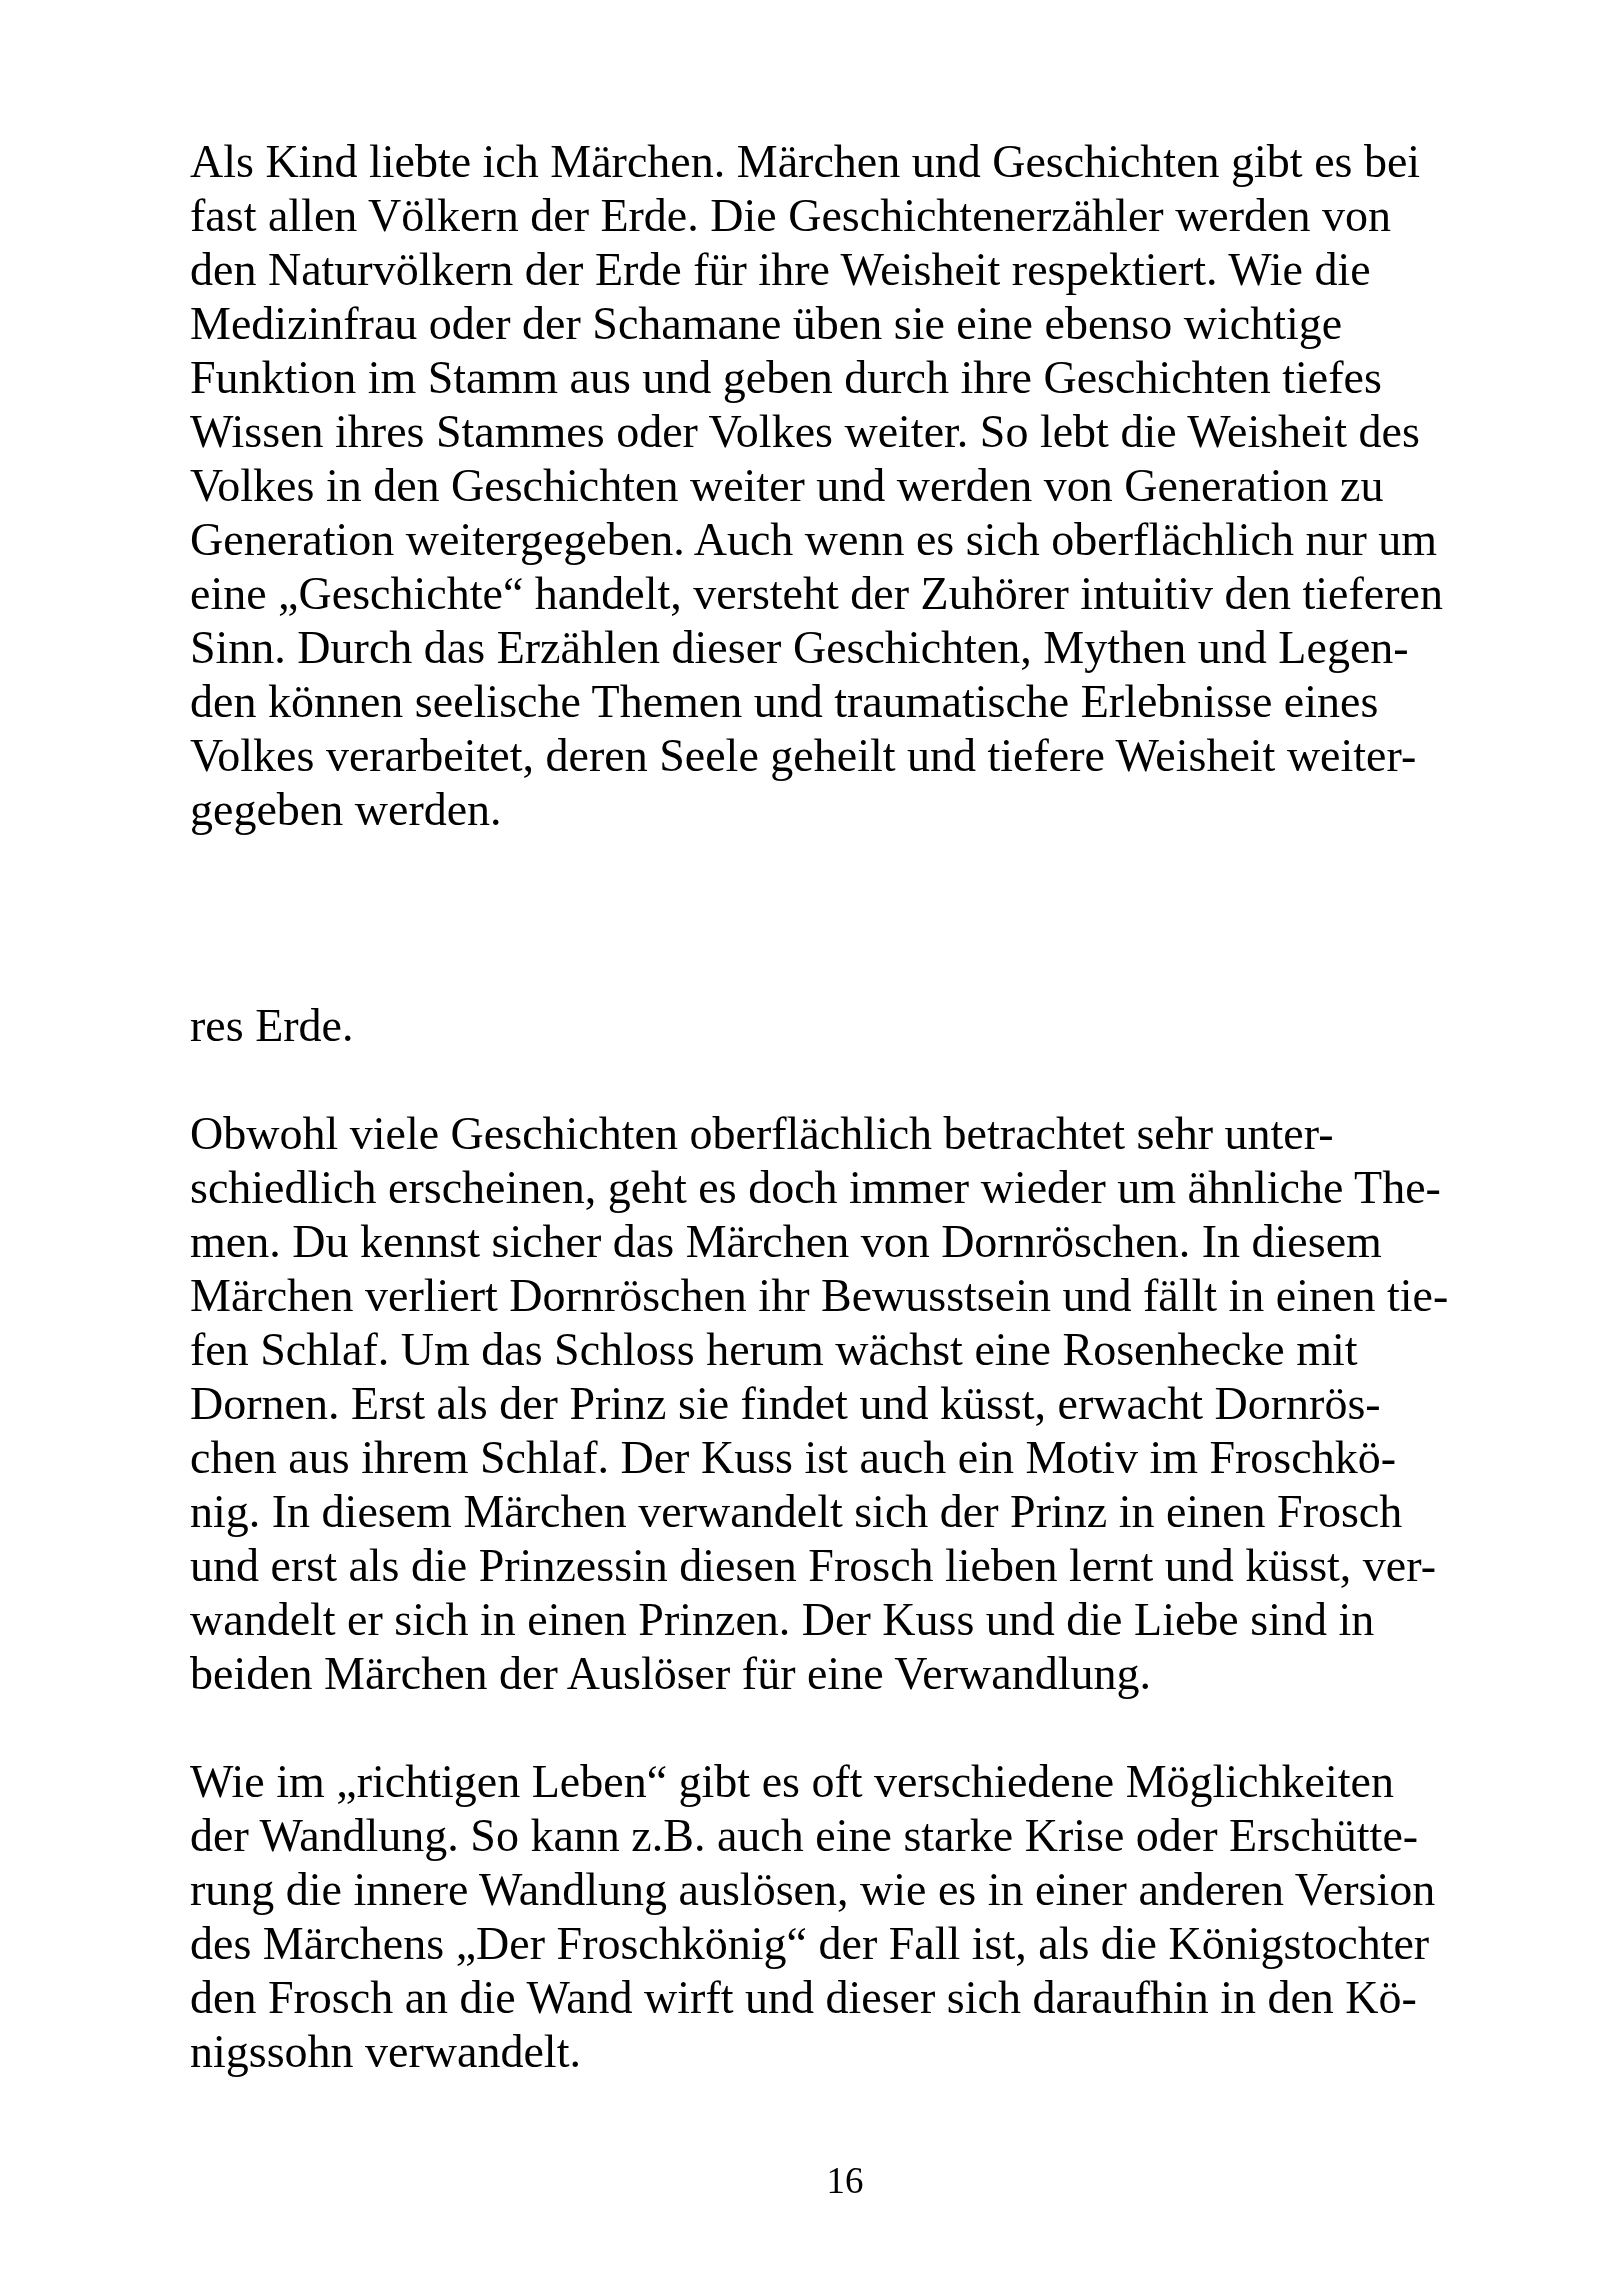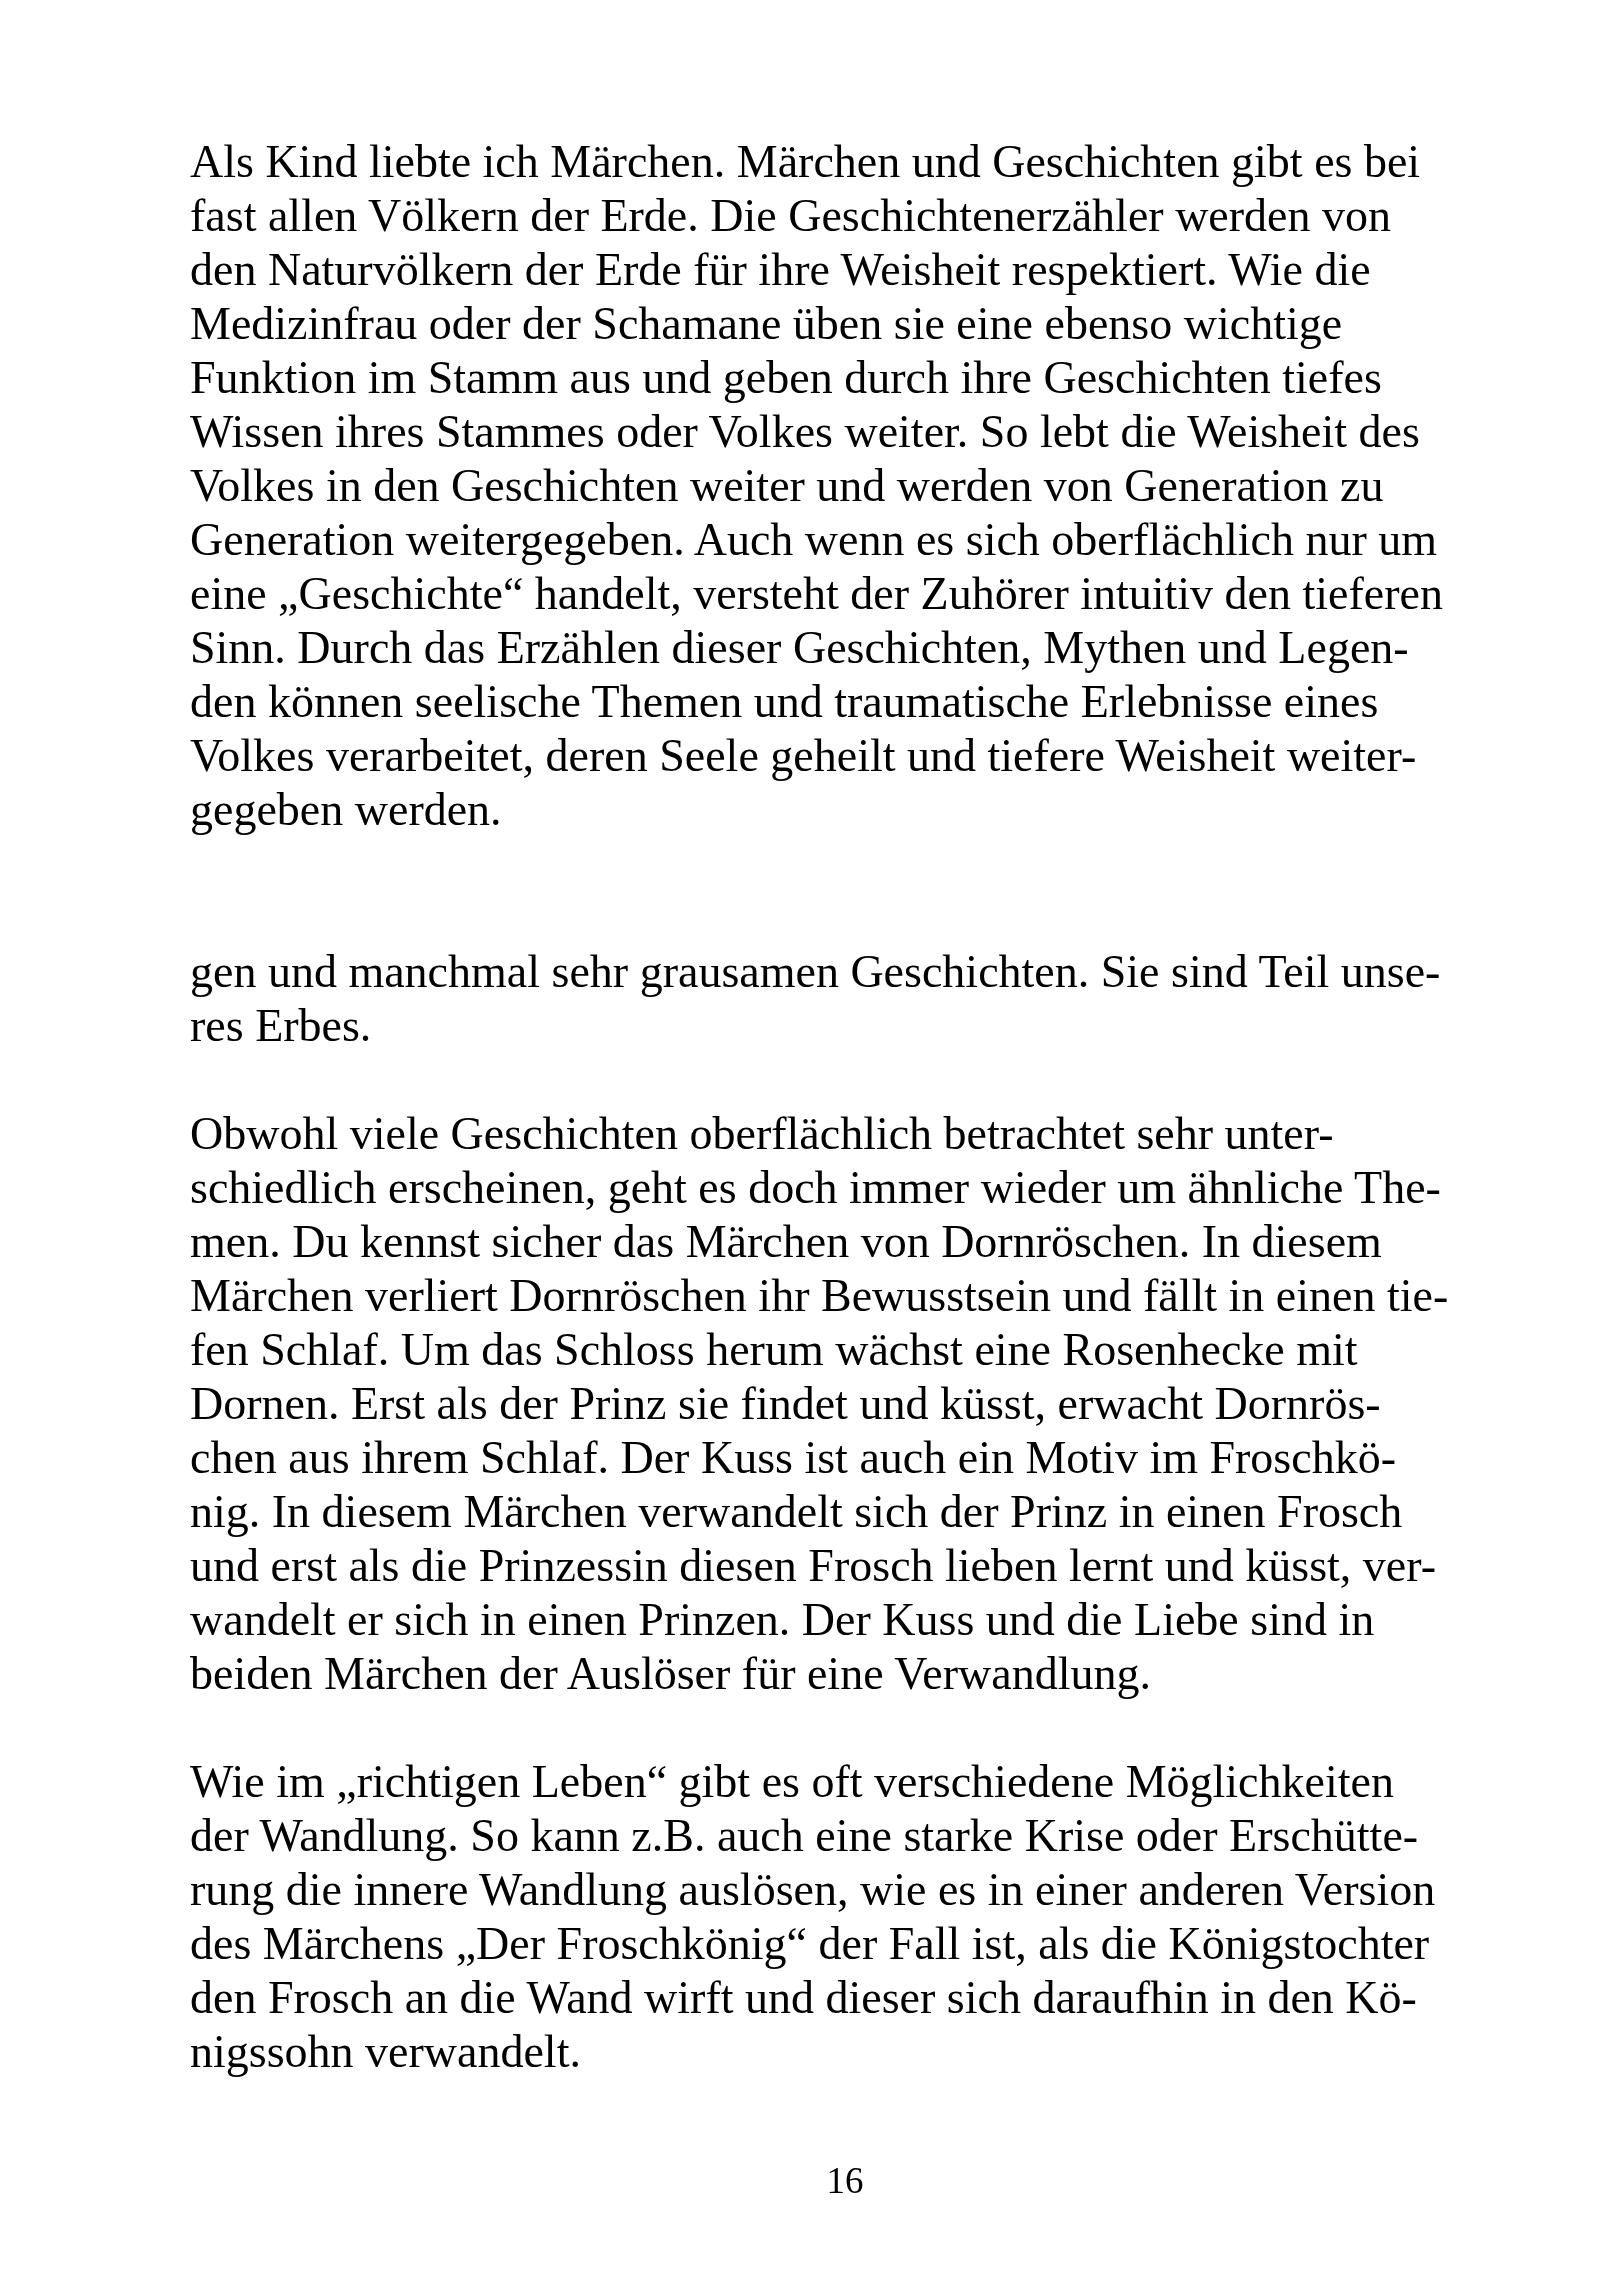--- a/index.html
+++ b/index.html
@@ -48,20 +48,20 @@
     line-height: 54px;
     margin-left: 36px;
   }
 </style>
 </head>
 <body>
 
 <div class="page">
   <div class="text-block">
     <p class="para"><span>Als Kind liebte ich Märchen. Märchen und Geschichten gibt es bei</span><br><span>fast allen Völkern der Erde. Die Geschichtenerzähler werden von</span><br><span>den Naturvölkern der Erde für ihre Weisheit respektiert. Wie die</span><br><span>Medizinfrau oder der Schamane üben sie eine ebenso wichtige</span><br><span>Funktion im Stamm aus und geben durch ihre Geschichten tiefes</span><br><span>Wissen ihres Stammes oder Volkes weiter. So lebt die Weisheit des</span><br><span>Volkes in den Geschichten weiter und werden von Generation zu</span><br><span>Generation weitergegeben. Auch wenn es sich oberflächlich nur um</span><br><span>eine „Geschichte“ handelt, versteht der Zuhörer intuitiv den tieferen</span><br><span>Sinn. Durch das Erzählen dieser Geschichten, Mythen und Legen-</span><br><span>den können seelische Themen und traumatische Erlebnisse eines</span><br><span>Volkes verarbeitet, deren Seele geheilt und tiefere Weisheit weiter-</span><br><span>gegeben werden.</span></p>
-    <p class="para"><br><span>gen und manchmal sehr grausamen Geschichten. Sie sind Teil unse-</span><br><span>res Erbes.</span></p>
+    <p class="para"><br><br><span>res Erde.</span></p>
     <p class="para"><span>Obwohl viele Geschichten oberflächlich betrachtet sehr unter-</span><br><span>schiedlich erscheinen, geht es doch immer wieder um ähnliche The-</span><br><span>men. Du kennst sicher das Märchen von Dornröschen. In diesem</span><br><span>Märchen verliert Dornröschen ihr Bewusstsein und fällt in einen tie-</span><br><span>fen Schlaf. Um das Schloss herum wächst eine Rosenhecke mit</span><br><span>Dornen. Erst als der Prinz sie findet und küsst, erwacht Dornrös-</span><br><span>chen aus ihrem Schlaf. Der Kuss ist auch ein Motiv im Froschkö-</span><br><span>nig. In diesem Märchen verwandelt sich der Prinz in einen Frosch</span><br><span>und erst als die Prinzessin diesen Frosch lieben lernt und küsst, ver-</span><br><span>wandelt er sich in einen Prinzen. Der Kuss und die Liebe sind in</span><br><span>beiden Märchen der Auslöser für eine Verwandlung.</span></p>
     <p class="para"><span>Wie im „richtigen Leben“ gibt es oft verschiedene Möglichkeiten</span><br><span>der Wandlung. So kann z.B. auch eine starke Krise oder Erschütte-</span><br><span>rung die innere Wandlung auslösen, wie es in einer anderen Version</span><br><span>des Märchens „Der Froschkönig“ der Fall ist, als die Königstochter</span><br><span>den Frosch an die Wand wirft und dieser sich daraufhin in den Kö-</span><br><span>nigssohn verwandelt.</span></p>
   </div>
 
   <div class="page-number">16</div>
 </div>
 
 
 </body></html>

